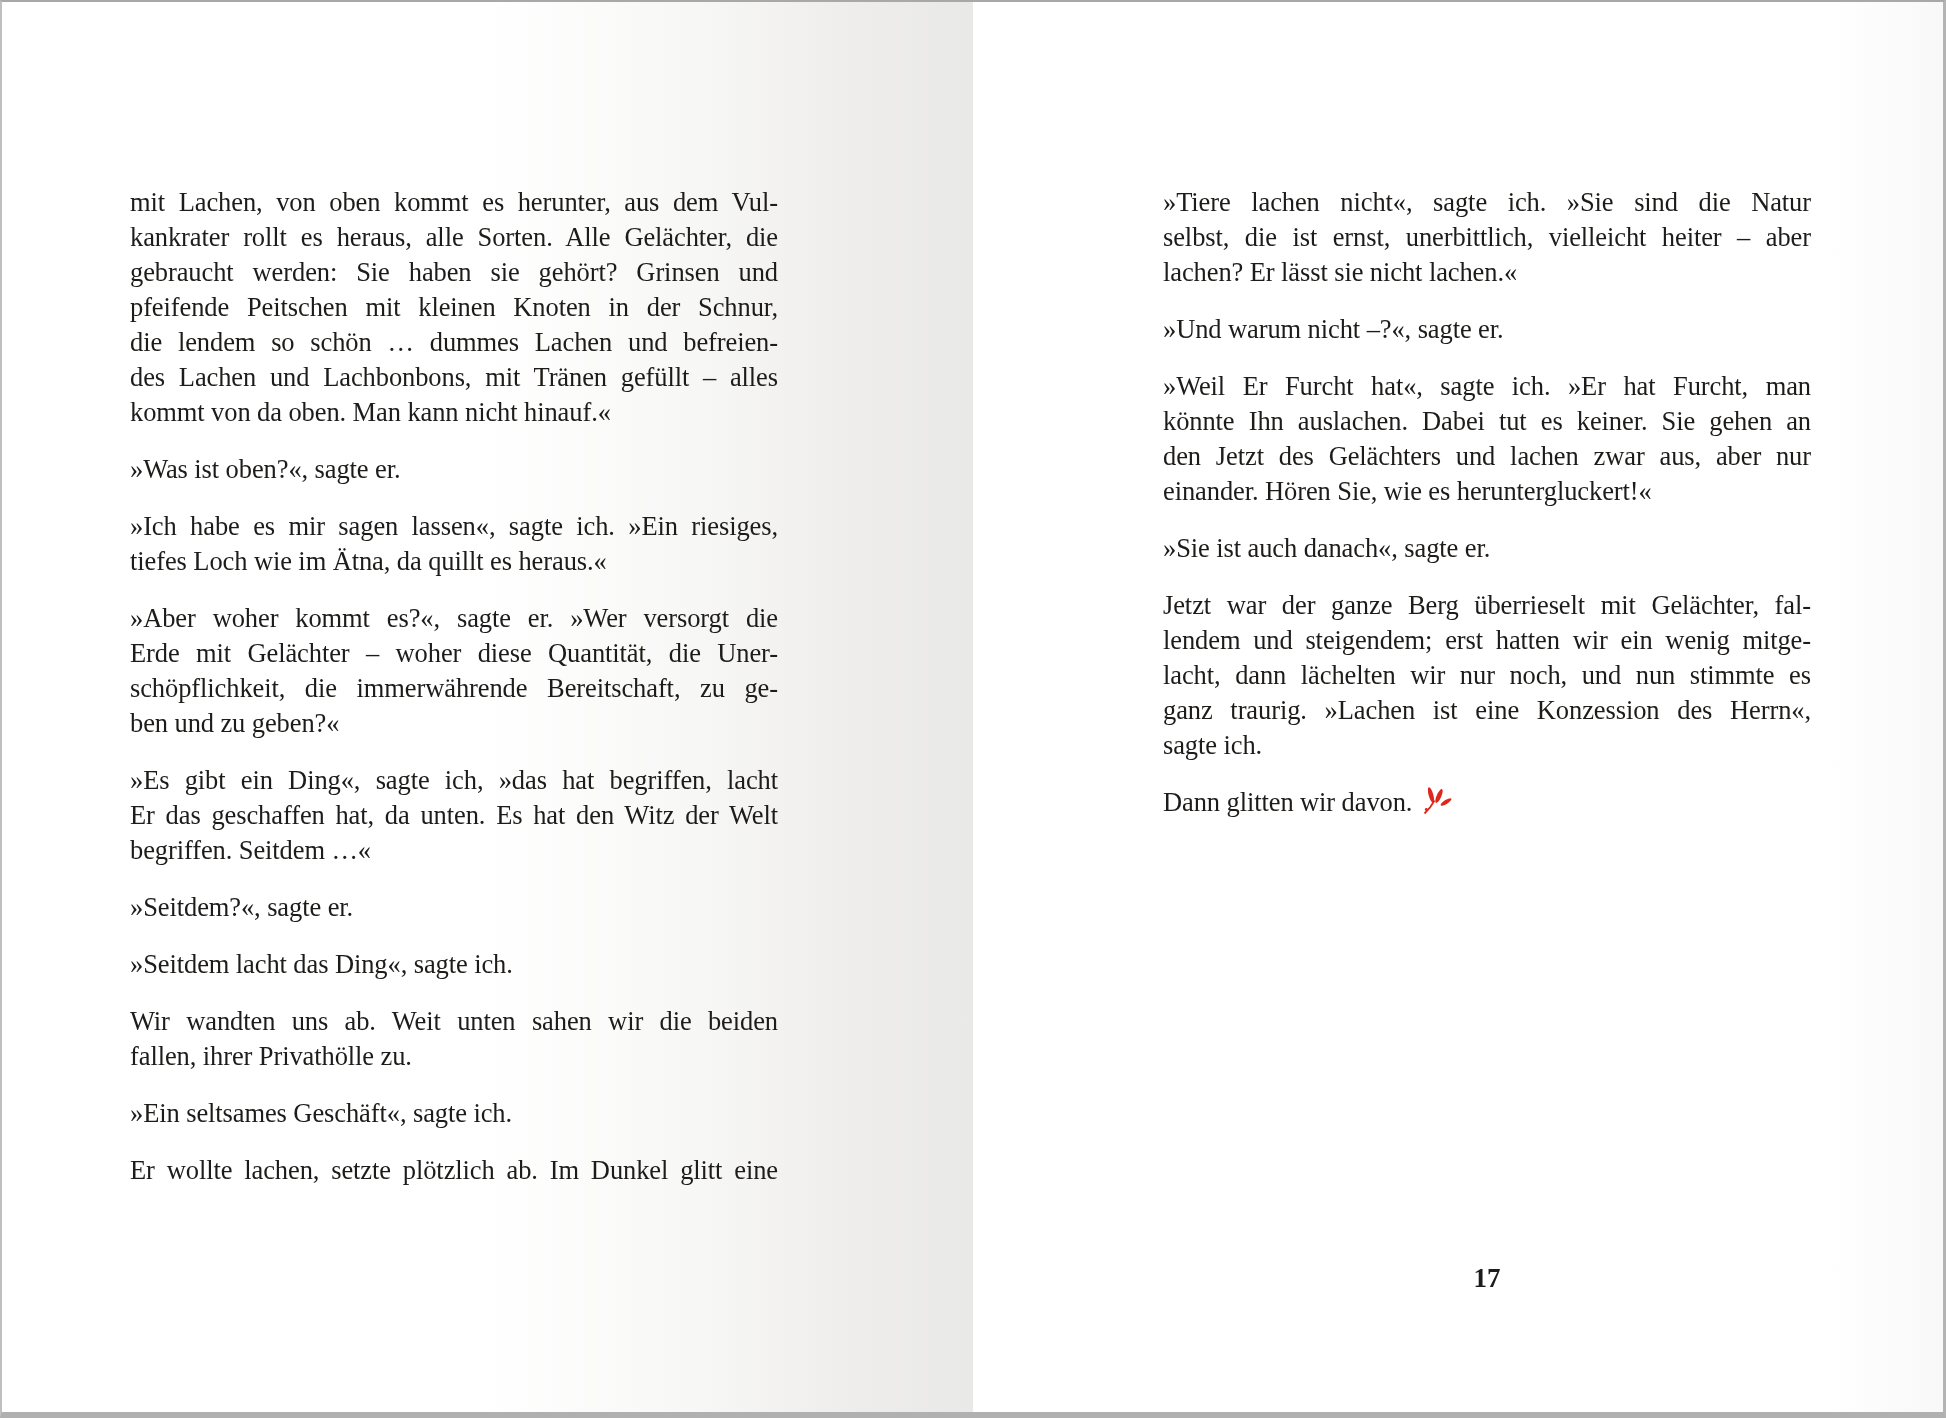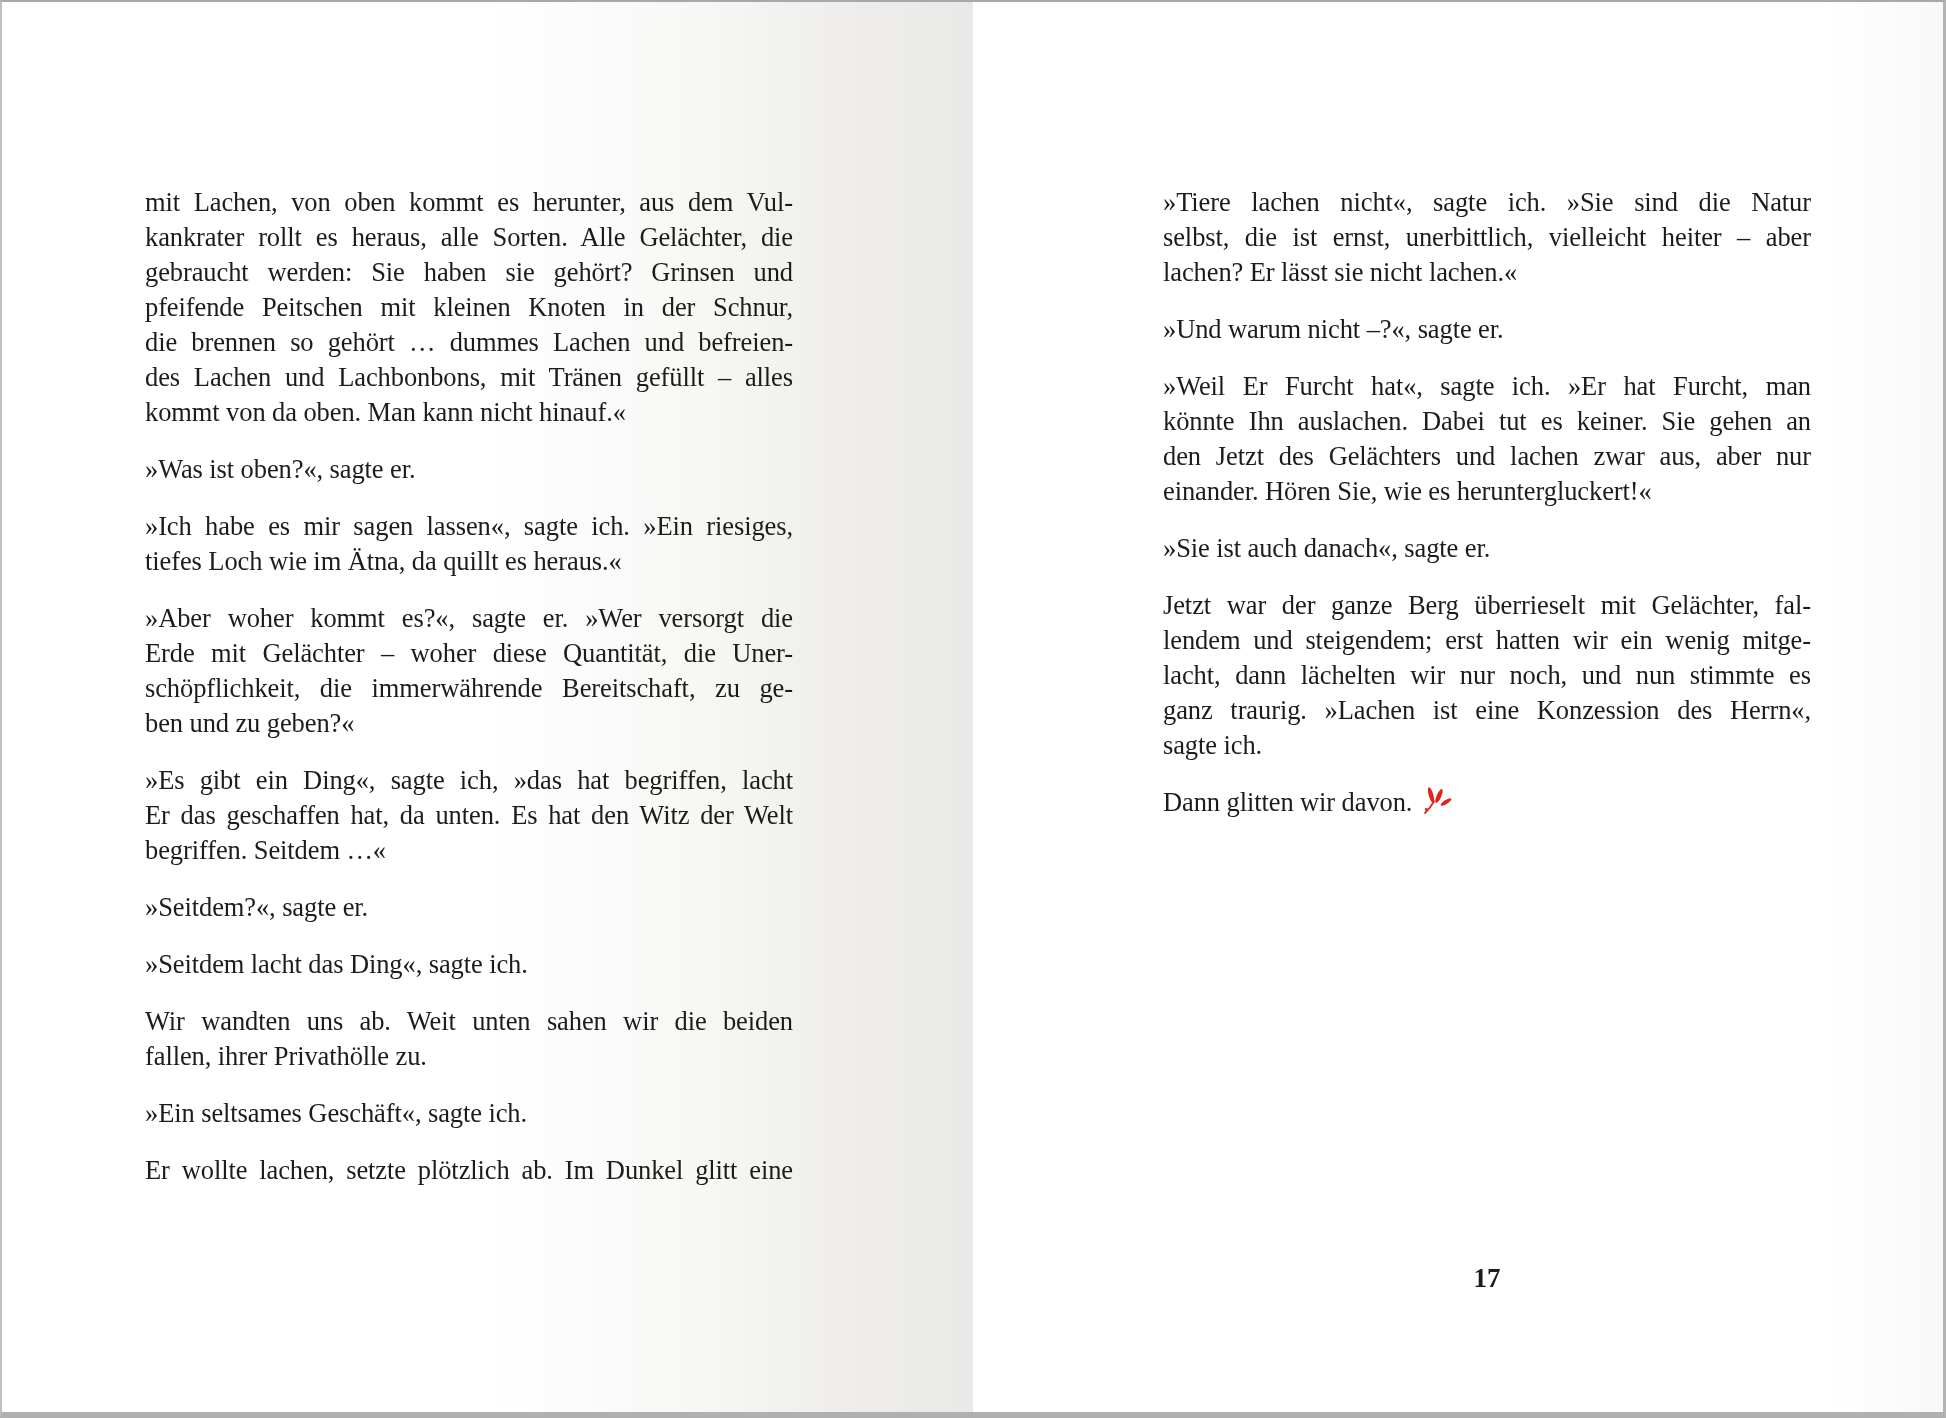--- a/index.html
+++ b/index.html
@@ -24,21 +24,21 @@
   }
   .textblock {
     position: absolute;
     top: 185px;
     width: 648px;
     color: #1d1c1a;
     font-size: 26.5px;
     line-height: 35px;
     letter-spacing: -0.1px;
   }
-  .page.left  .textblock { left: 145px; }
+  .page.left  .textblock { left: 130px; }
   .page.right .textblock { left: 190px; }
   .para { margin: 0 0 22px 0; }
   .line {
     text-align: justify;
     text-align-last: justify;
     overflow: hidden;
   }
   .line.last { text-align-last: left; }
   .ornament {
     display: inline-block;
@@ -72,21 +72,21 @@
 
 <div class="spread">
 
   <div class="page left">
     <div class="textblock">
         <div class="para">
           <div class="line">mit Lachen, von oben kommt es herunter, aus dem Vul-</div>
           <div class="line">kankrater rollt es heraus, alle Sorten. Alle Gelächter, die</div>
           <div class="line">gebraucht werden: Sie haben sie gehört? Grinsen und</div>
           <div class="line">pfeifende Peitschen mit kleinen Knoten in der Schnur,</div>
-          <div class="line">die brennen so gehört … dummes Lachen und befreien-</div>
+          <div class="line">die lendem so schön … dummes Lachen und befreien-</div>
           <div class="line">des Lachen und Lachbonbons, mit Tränen gefüllt – alles</div>
           <div class="line last">kommt von da oben. Man kann nicht hinauf.«</div>
         </div>
         <div class="para">
           <div class="line last">»Was ist oben?«, sagte er.</div>
         </div>
         <div class="para">
           <div class="line">»Ich habe es mir sagen lassen«, sagte ich. »Ein riesiges,</div>
           <div class="line last">tiefes Loch wie im Ätna, da quillt es heraus.«</div>
         </div>

